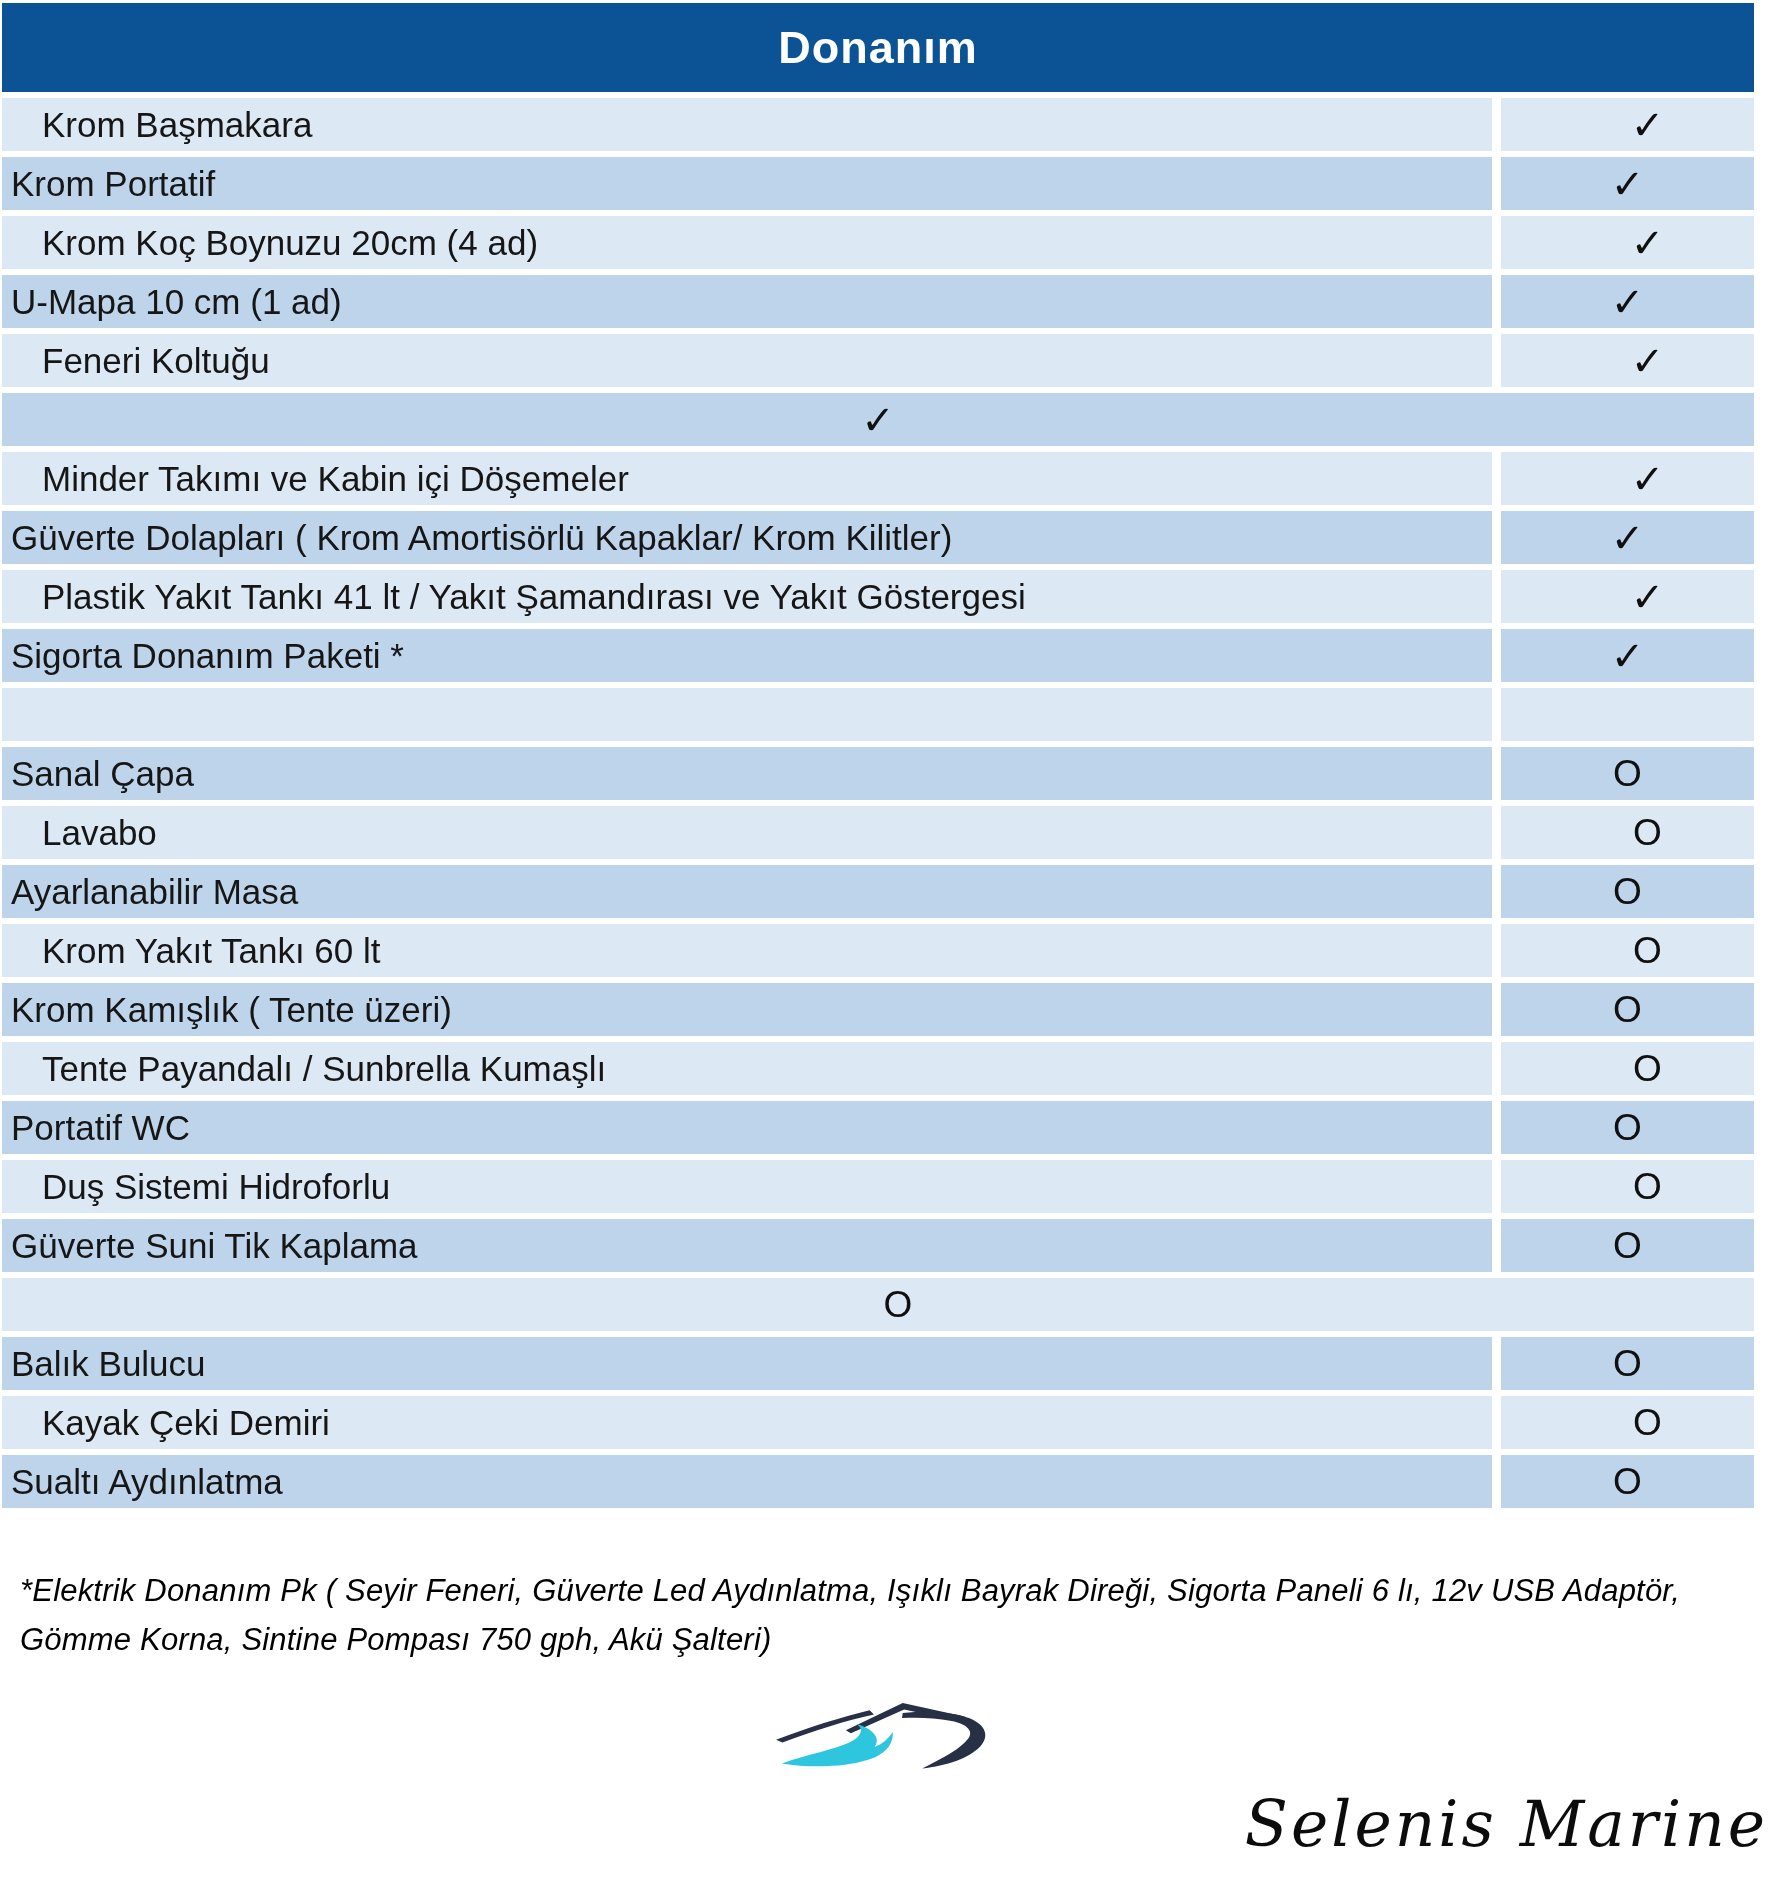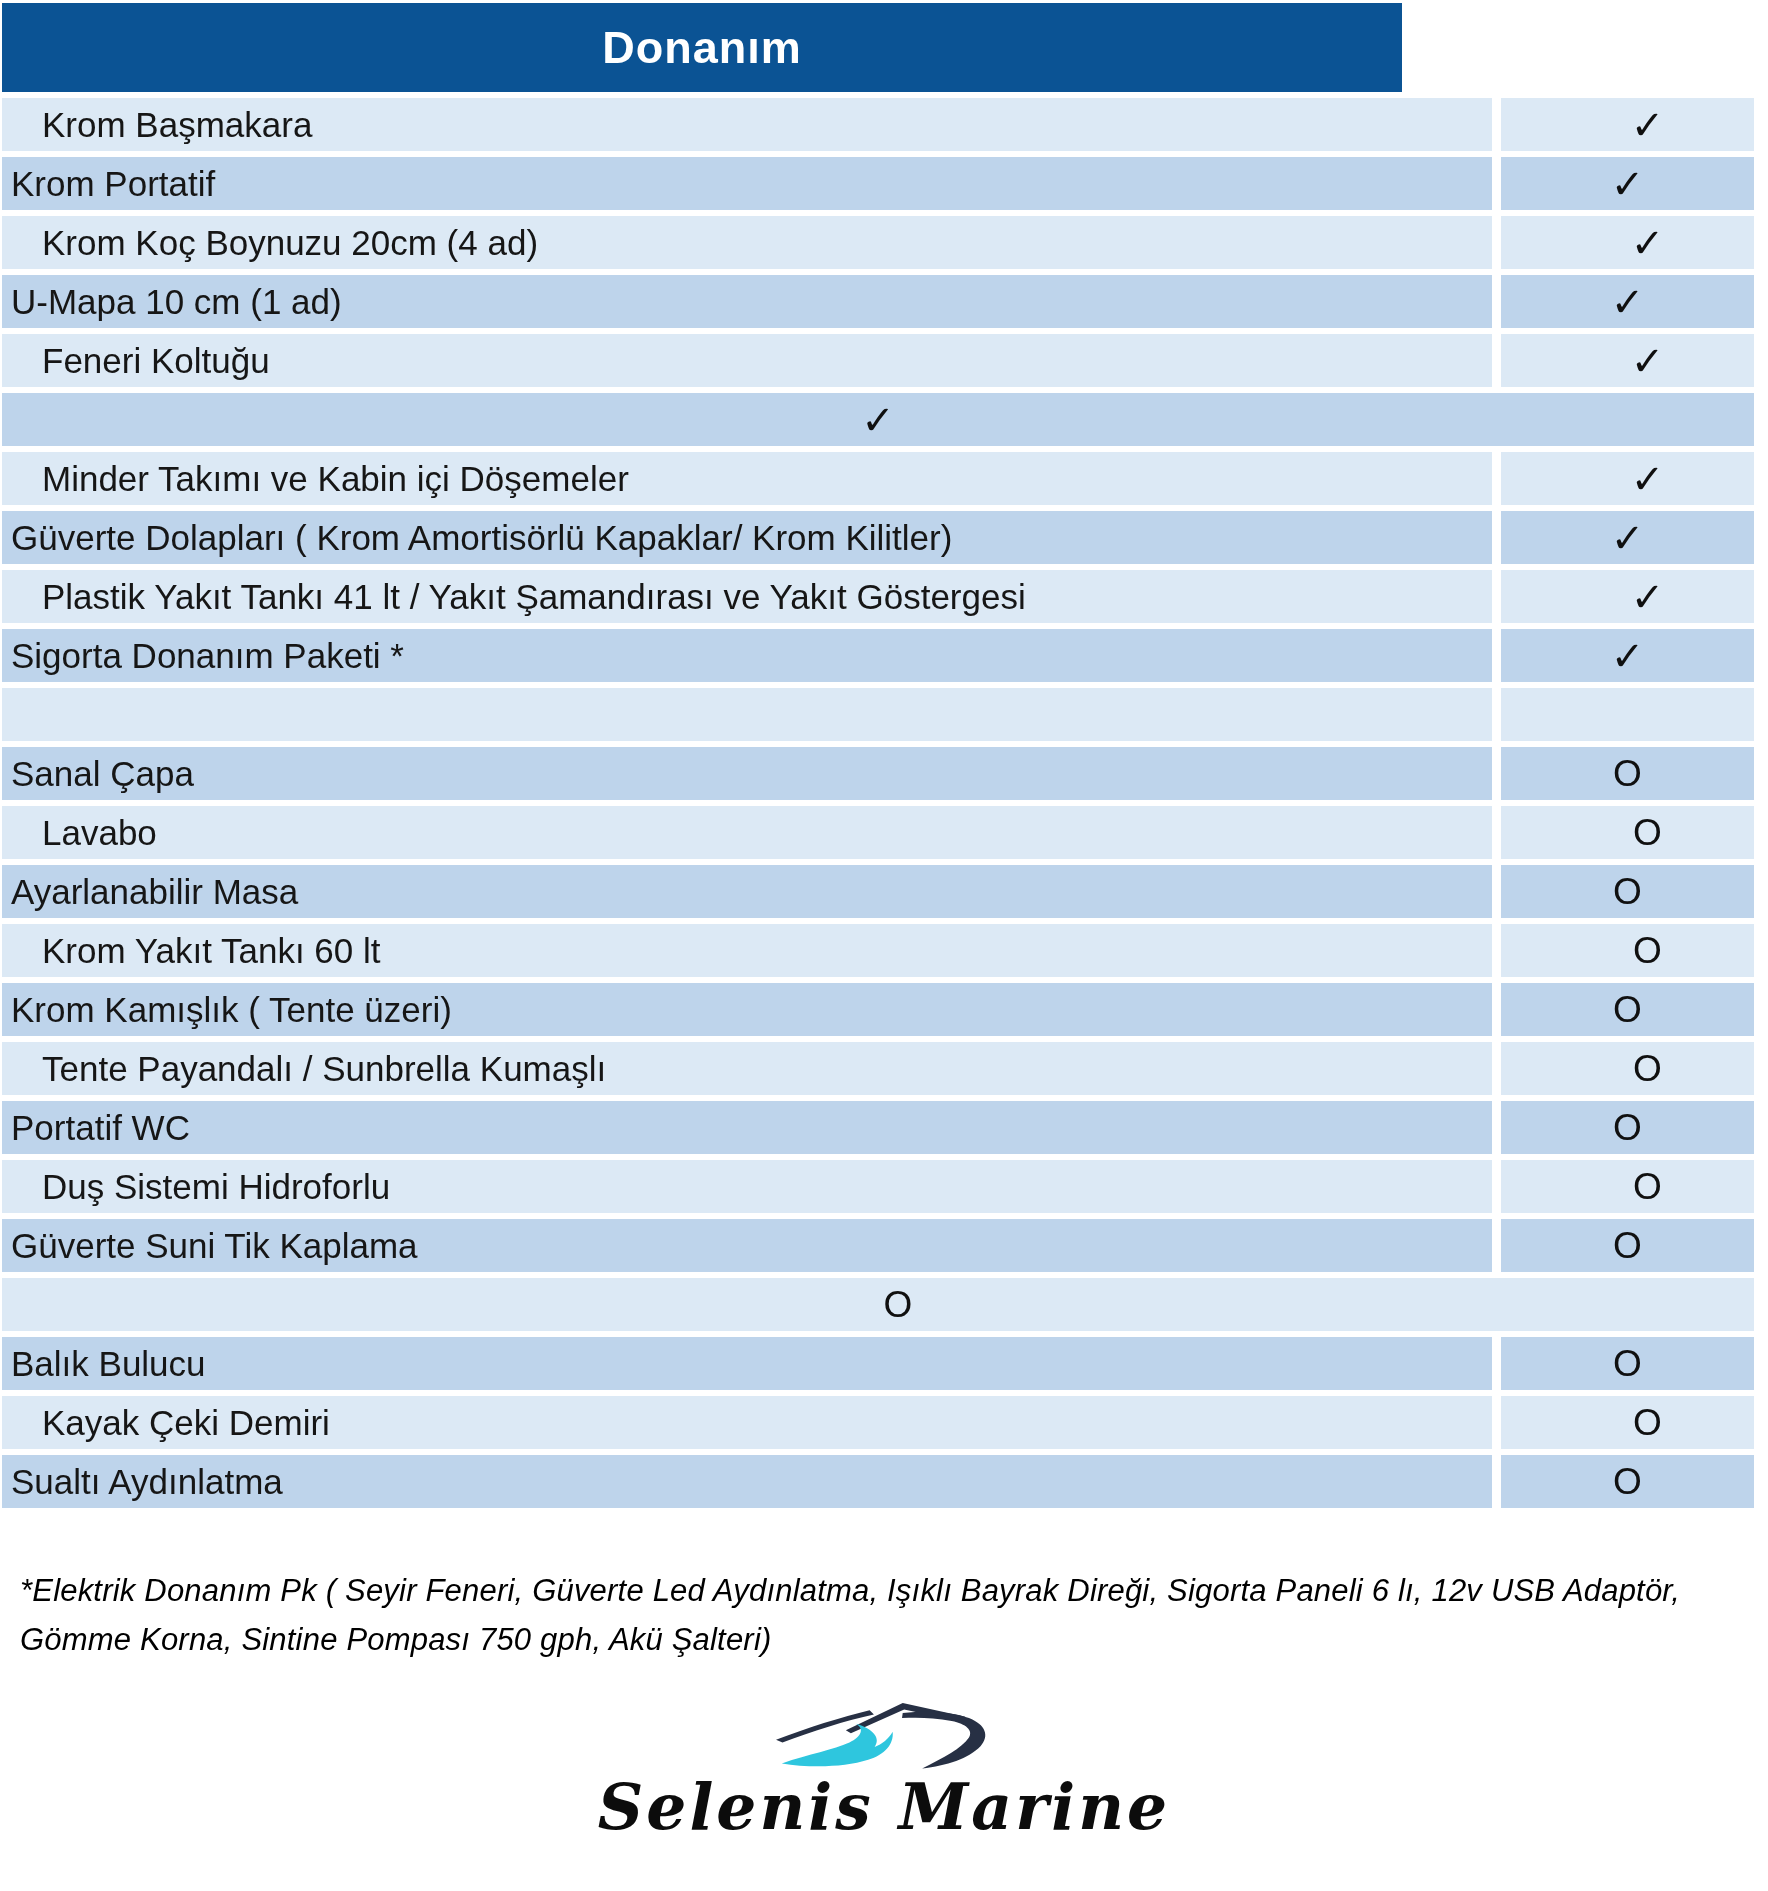--- a/index.html
+++ b/index.html
@@ -8,21 +8,21 @@
     width:1768px;
     height:1891px;
     background:#ffffff;
     font-family:"Liberation Sans", sans-serif;
     overflow:hidden;
   }
   
   .header-bar{
     position:absolute;
     left:2px; top:3px;
-    width:1400px; height:89px;
+    width:1752px; height:89px;
     background:var(--header-bg,#0B5394);
     color:#ffffff;
     display:flex; align-items:center; justify-content:center;
     font-size:45px; font-weight:bold;
     letter-spacing:1px;
   }
   
   .equipment-table{
     position:absolute;
     left:2px; top:98px;
@@ -57,26 +57,28 @@
   }
   
   .brand-logo{
     position:absolute;
     left:0; top:1700px;
     width:1768px;
     text-align:center;
   }
   .boat-mark{display:block; margin:0 auto; width:216px; height:70px;}
   .logo-name{
+    margin-top:18px;
     font-family:"DejaVu Serif", serif;
     font-style:italic;
-    font-weight:bold;
+    font-weight:normal;
     font-size:63px;
     letter-spacing:3px;
     color:#0c0c0c;
+    text-align:right;
   }
 </style>
 </head>
 <body>
 
 <div class="page">
 
   <div class="header-bar">
     <span>Donanım</span>
   </div>

